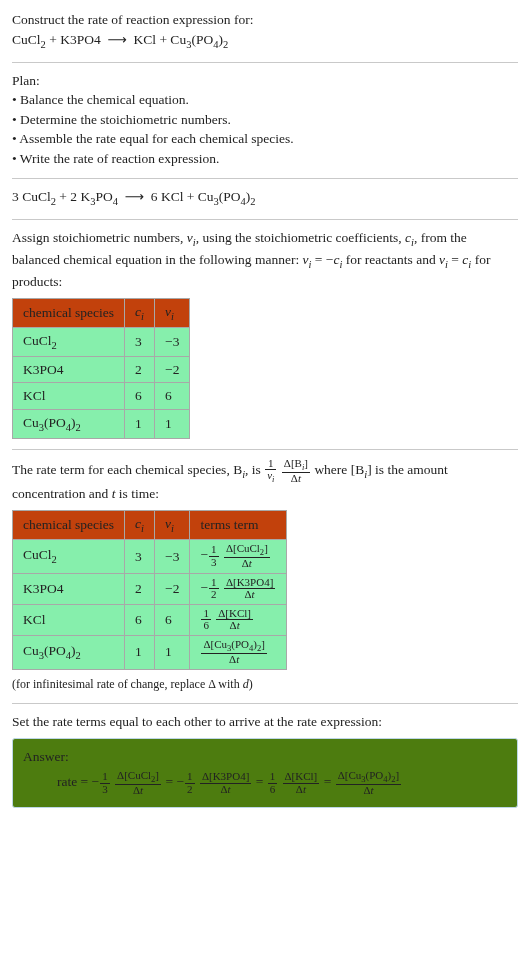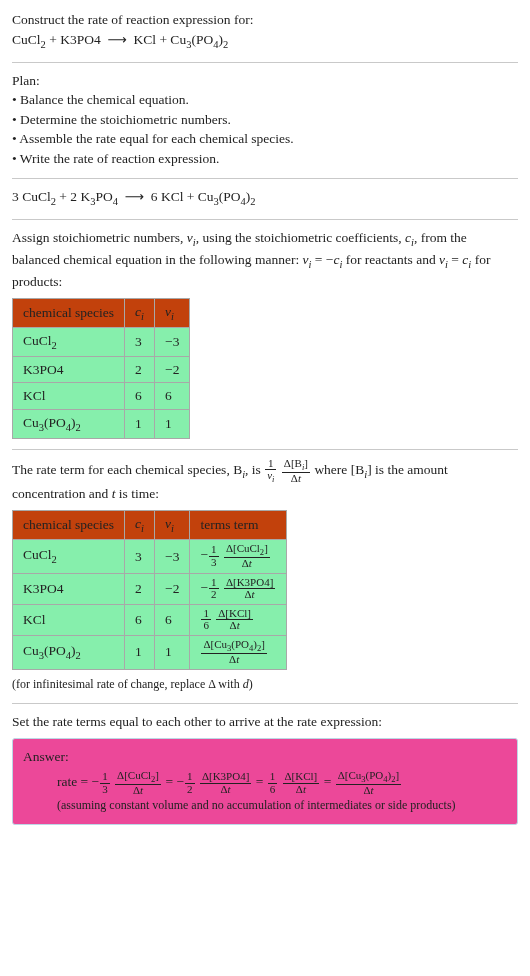--- a/index.html
+++ b/index.html
@@ -23,21 +23,21 @@
   }
   table.data th, table.data td {
     border: 1px solid #a8a8a8;
     padding: 3px 10px;
     text-align: left;
     font-weight: normal;
     background: #86efac;
   }
   table.data th { background: #c2410c; }
   .answer-box {
-    background: #ec4899;
+    background: #4d7c0f;
     border: 1px solid #bdd7e6;
     border-radius: 3px;
     padding: 8px 10px 10px 10px;
     margin-top: 6px;
   }
   .answer-box .ans-label { margin-bottom: 4px; }
   .small-note { font-size: 12px; }
   .indent { padding-left: 34px; }
   .frac {
     display: inline-block;
@@ -157,15 +157,14 @@
   <div class="small-note">(for infinitesimal rate of change, replace Δ with <span class="italic">d</span>)</div>
 </div>
 
 <hr class="rule">
 
 <div class="section">
   <div>Set the rate terms equal to each other to arrive at the rate expression:</div>
   <div class="answer-box">
     <div class="ans-label">Answer:</div>
     <div class="indent nowrap">rate = −<span class="frac"><span class="num">1</span><span class="den">3</span></span> <span class="frac"><span class="num">Δ[CuCl<sub>2</sub>]</span><span class="den">Δ<span class="italic">t</span></span></span> = −<span class="frac"><span class="num">1</span><span class="den">2</span></span> <span class="frac"><span class="num">Δ[K3PO4]</span><span class="den">Δ<span class="italic">t</span></span></span> = <span class="frac"><span class="num">1</span><span class="den">6</span></span> <span class="frac"><span class="num">Δ[KCl]</span><span class="den">Δ<span class="italic">t</span></span></span> = <span class="frac"><span class="num">Δ[Cu<sub>3</sub>(PO<sub>4</sub>)<sub>2</sub>]</span><span class="den">Δ<span class="italic">t</span></span></span></div>
-    <div class="indent small-note">(assuming constant volume and no accumulation of intermediates or side products)</div>
   </div>
 </div>
 
 </body></html>

